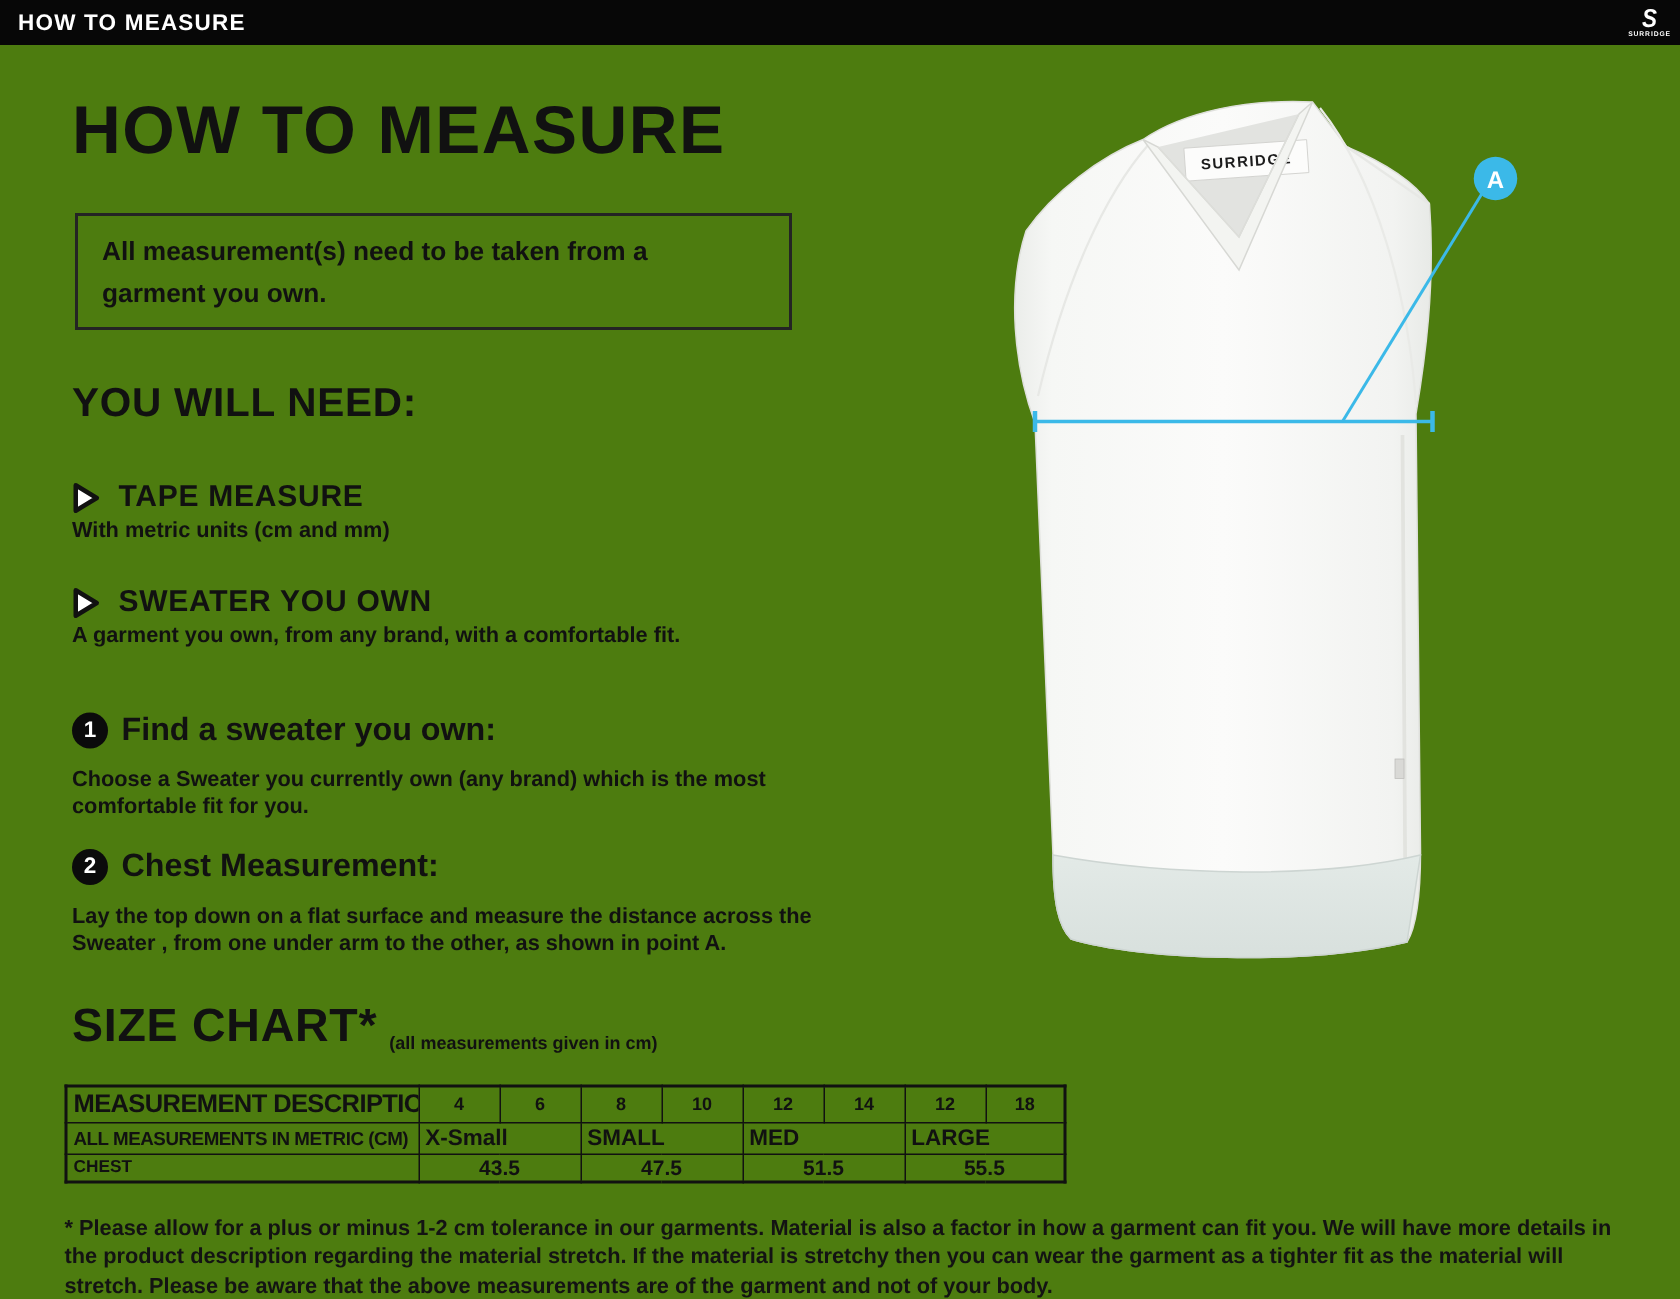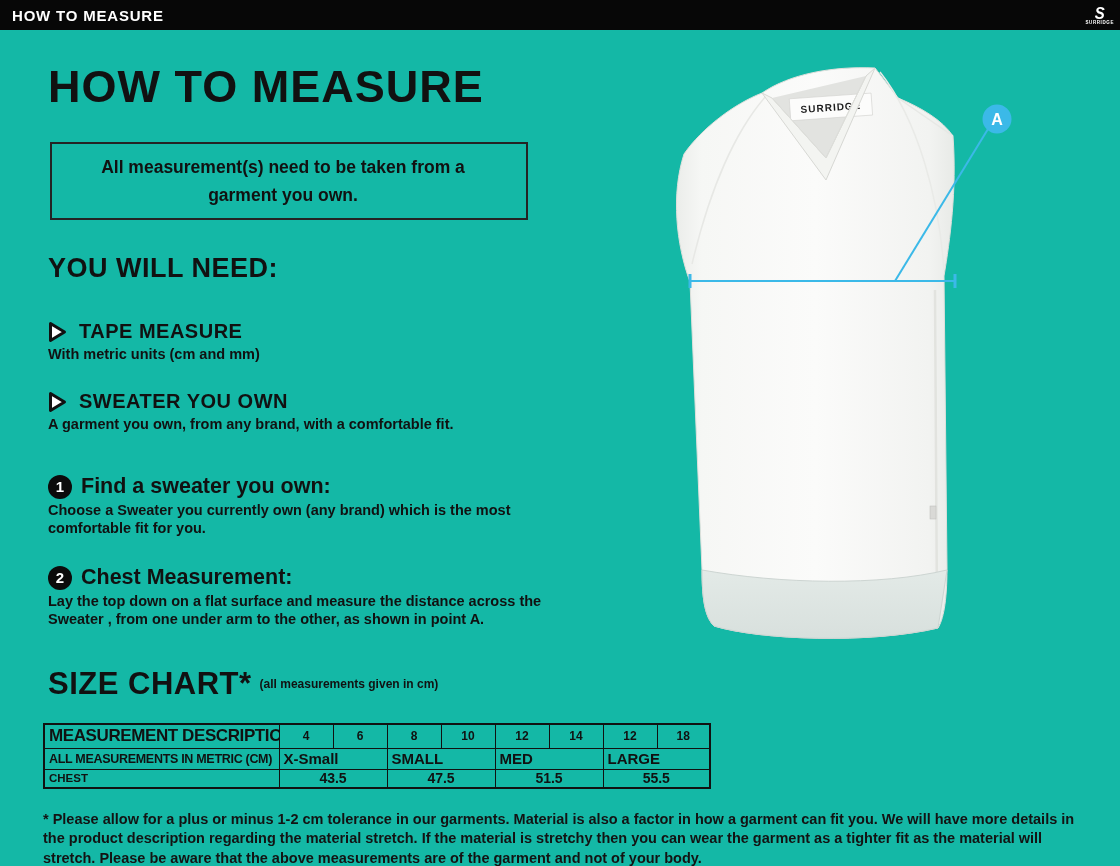--- a/index.html
+++ b/index.html
@@ -1,53 +1,53 @@
 <!DOCTYPE html>
 <html><head>
 <meta charset="utf-8">
 <style>
   html,body{margin:0;padding:0;background:#fff;}
-  .screen{position:relative;width:1120px;height:866px;background:#14b8a6;overflow:hidden;
+  .screen{position:relative;width:1120px;height:866px;background:#4d7c0f;overflow:hidden;
           font-family:"Liberation Sans", sans-serif;color:#151515;}
 
   
   .topbar{position:absolute;top:0;left:0;width:1120px;height:30px;background:#070707;
           display:flex;align-items:center;}
   .topbar-title{color:#fff;font-size:15px;font-weight:bold;letter-spacing:.8px;margin-left:12px;}
   .logo{position:absolute;right:6px;top:0;height:30px;display:flex;flex-direction:column;
         align-items:center;justify-content:center;color:#fff;line-height:1;}
   .logo-mark{font-size:15px;font-weight:bold;font-style:italic;transform:scaleY(1.15);}
   .logo-text{font-size:4.5px;font-weight:bold;letter-spacing:.6px;margin-top:1px;}
 
   
   .h1{position:absolute;left:48px;top:64px;font-size:45px;font-weight:800;letter-spacing:1px;
       color:#111;line-height:1;}
   .notice{position:absolute;left:50px;top:142px;width:478px;height:78px;border:2px solid #242424;
           box-sizing:border-box;display:flex;align-items:center;}
-  .notice-text{font-size:17.5px;font-weight:bold;line-height:1.6;margin:0 16px;width:430px;color:#111;text-align:center;}
+  .notice-text{font-size:17.5px;font-weight:bold;line-height:1.6;margin:0 16px;width:430px;color:#111;}
   .h2{position:absolute;left:48px;top:253px;font-size:27px;font-weight:800;letter-spacing:.5px;color:#111;}
 
   .need{position:absolute;left:48px;}
   .need-1{top:320px;}
   .need-2{top:390px;}
   .need-head{display:flex;align-items:center;gap:12px;}
   .tri-icon{width:19px;height:22px;display:block;}
   .need-label{font-size:20px;font-weight:800;letter-spacing:.5px;color:#111;}
   .need-desc{font-size:14.5px;font-weight:bold;margin-top:3px;color:#111;}
 
   .step{position:absolute;left:48px;width:545px;}
   .step-1{top:474px;}
   .step-2{top:565px;}
   .step-head{display:flex;align-items:center;gap:9px;}
   .step-badge{width:24px;height:24px;border-radius:50%;background:#0b0b0b;color:#fff;
               display:flex;align-items:center;justify-content:center;font-size:15px;font-weight:bold;flex:0 0 auto;}
   .step-title{font-size:21.5px;font-weight:800;color:#111;}
-  .step-desc{font-size:14.5px;font-weight:bold;line-height:1.27;margin-top:2px;width:535px;color:#111;}
-
-  .h3-row{position:absolute;left:48px;top:666px;display:flex;align-items:center;gap:8px;}
+  .step-desc{font-size:14.5px;font-weight:bold;line-height:1.27;margin-top:12px;width:535px;color:#111;}
+
+  .h3-row{position:absolute;left:48px;top:666px;display:flex;align-items:flex-end;gap:8px;}
   .h3{font-size:31px;font-weight:800;letter-spacing:.5px;color:#111;}
   .h3-sub{font-size:12px;font-weight:bold;color:#111;}
 
   
   .chart-wrap{position:absolute;left:43px;top:723px;}
   table.size-chart{border-collapse:collapse;table-layout:fixed;width:666px;border:2px solid #111;}
   table.size-chart td{border:1px solid #111;padding:0 4px;color:#111;box-sizing:border-box;
                       white-space:nowrap;overflow:hidden;}
   td.c-desc{width:235px;font-size:17px;font-weight:bold;letter-spacing:-.4px;height:24px;}
   td.c-size{font-size:12px;font-weight:bold;text-align:center;}

